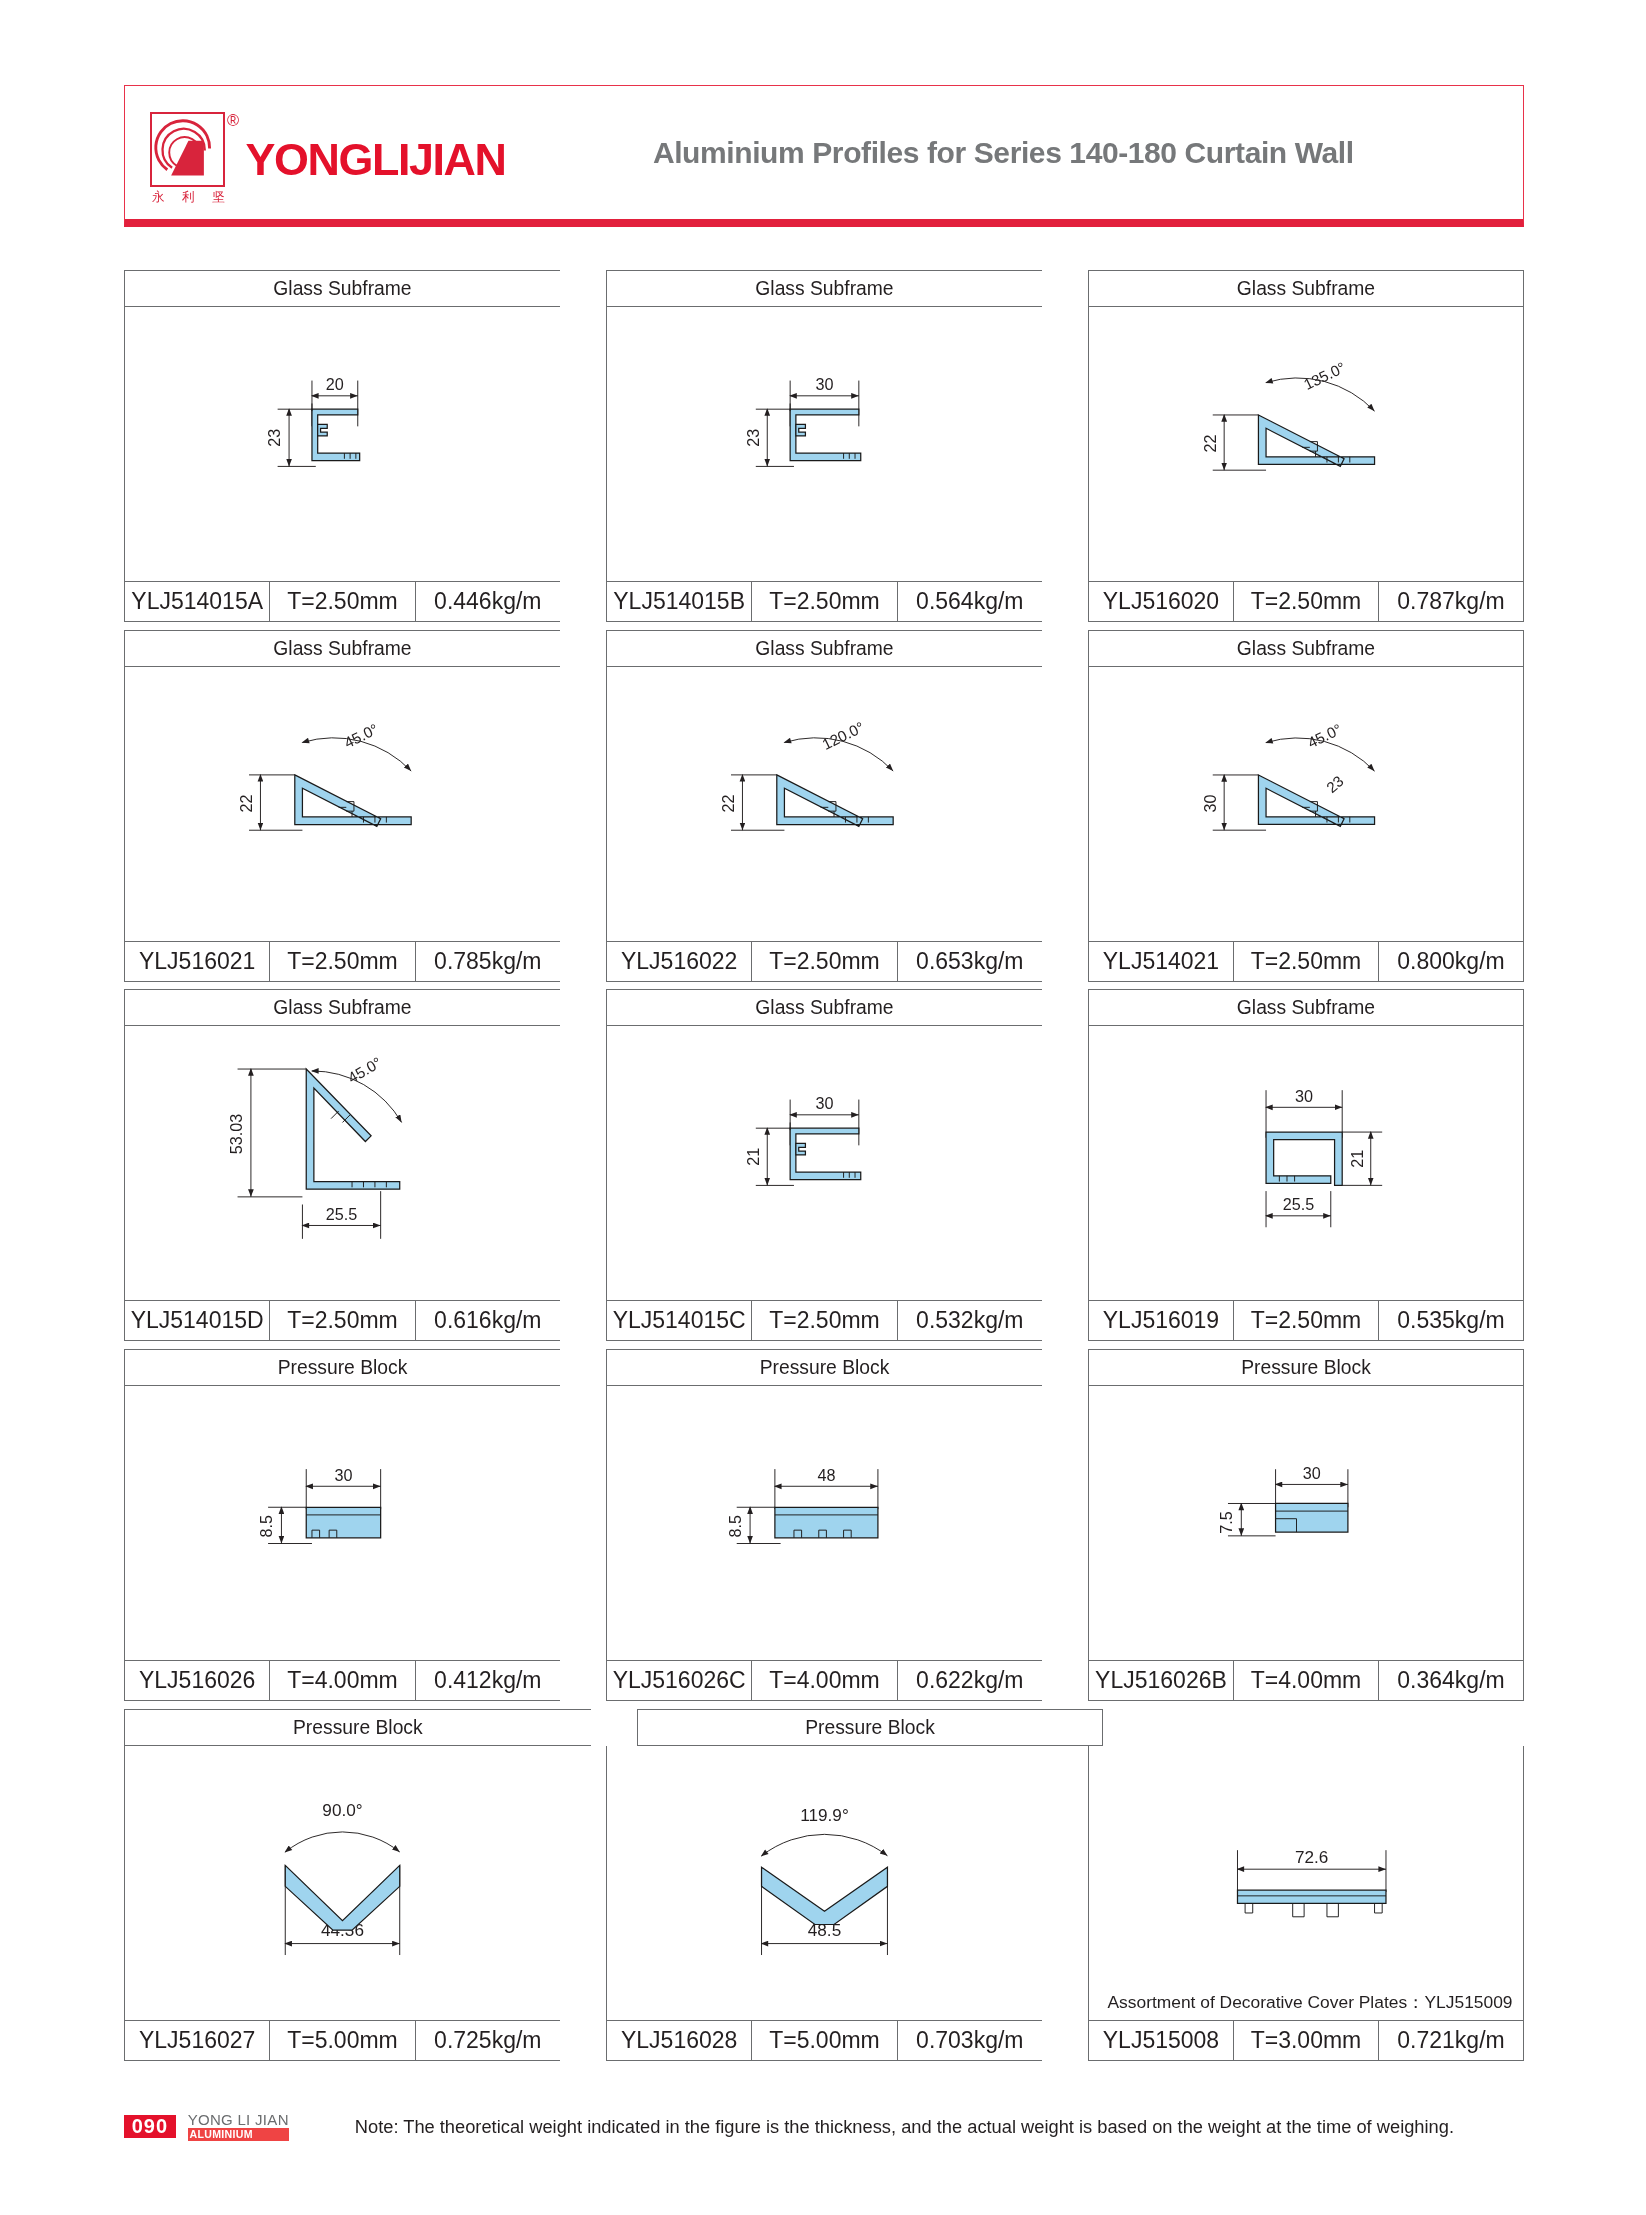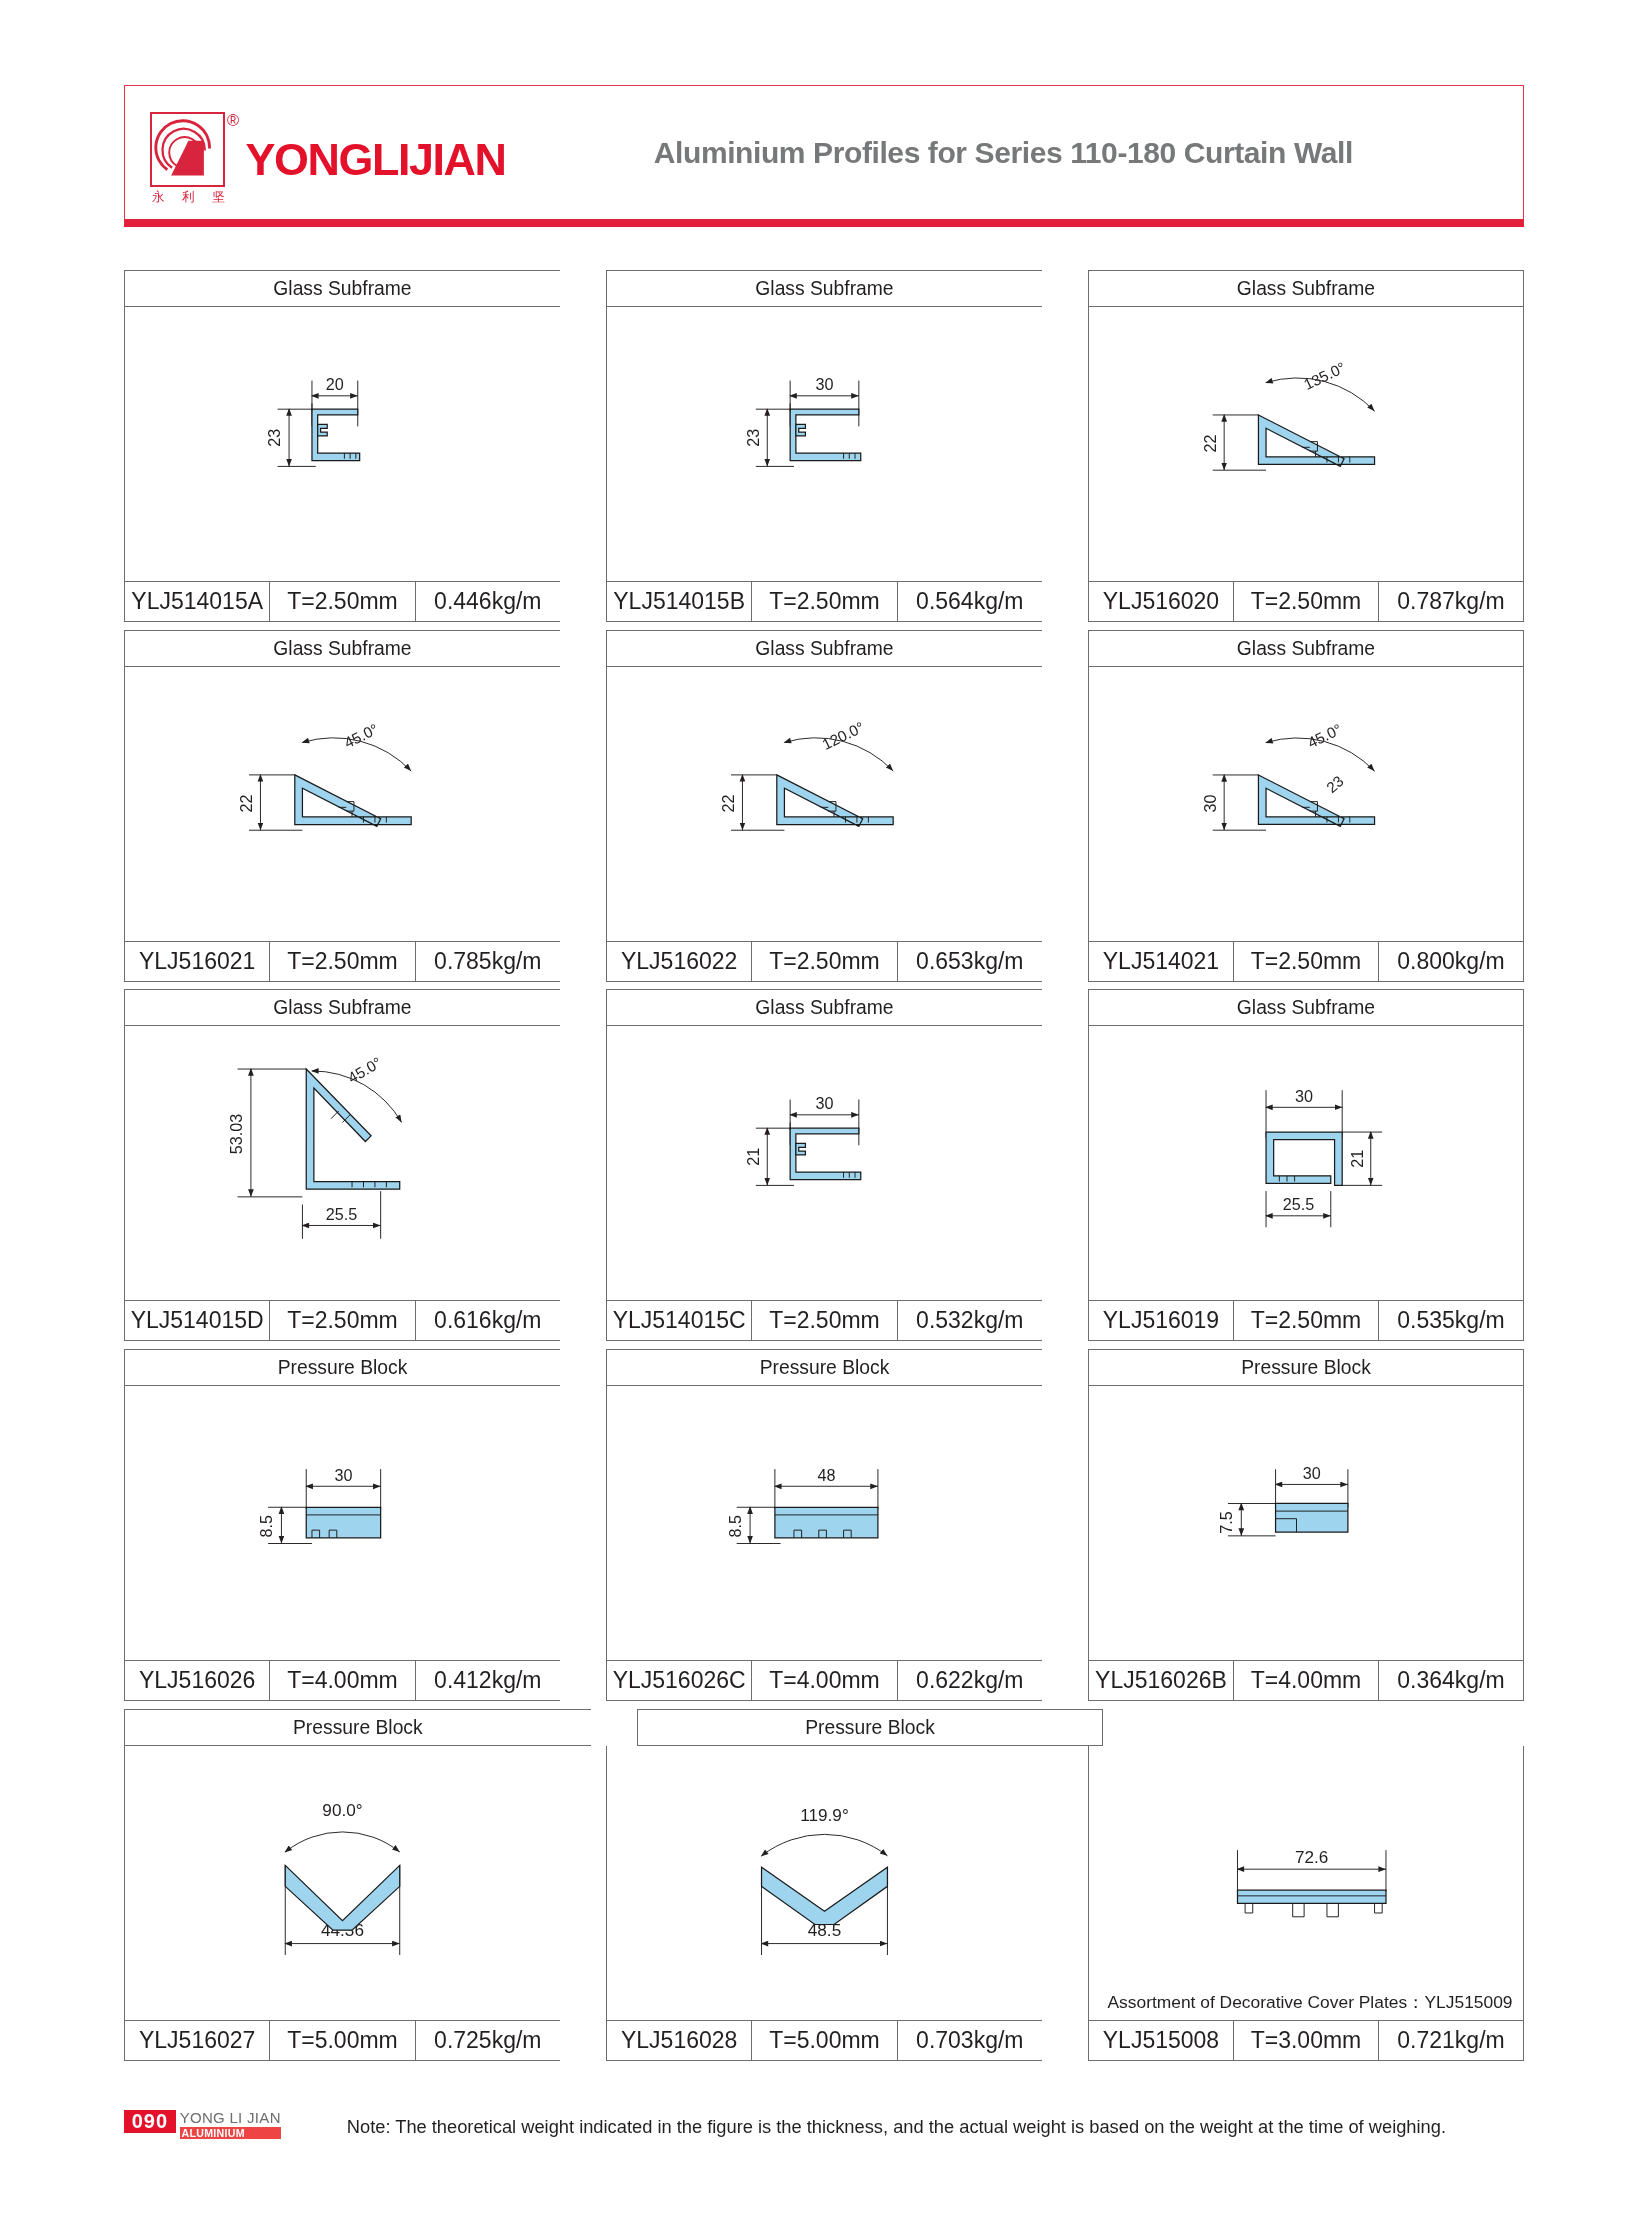--- a/index.html
+++ b/index.html
@@ -161,22 +161,23 @@
   .footer {
     position: absolute;
     left: 124px;
     top: 2110px;
     width: 1400px;
     display: flex;
     align-items: center;
   }
   .pagebadge {
     display: flex;
-    align-items: flex-start;
+    align-items: center;
     height: 33px;
+    gap: 8px;
   }
   .pagenum {
     background: #e4112b;
     color: #ffffff;
     font-size: 20px;
     font-weight: bold;
     padding: 0 7.7px;
     display: flex;
     align-items: center;
     letter-spacing: 1px;
@@ -223,21 +224,21 @@
       </svg>
       <div class="logo-reg">®</div>
       <div class="logo-cn">
         <span>永</span>
         <span>利</span>
         <span>坚</span>
       </div>
     </div>
     <div class="logo-word">YONGLIJIAN</div>
   </div>
-  <div class="header-title">Aluminium Profiles for Series 110-180 Curtain Wall</div>
+  <div class="header-title">Aluminium Profiles for Series 140-180 Curtain Wall</div>
 </div>
 
 <div class="grid">
     <div class="band title-band">
       <div class="cell">Glass Subframe</div>
       <div class="cell">Glass Subframe</div>
       <div class="cell">Glass Subframe</div>
     </div>
     <div class="band draw-band">
       <div class="cell">

